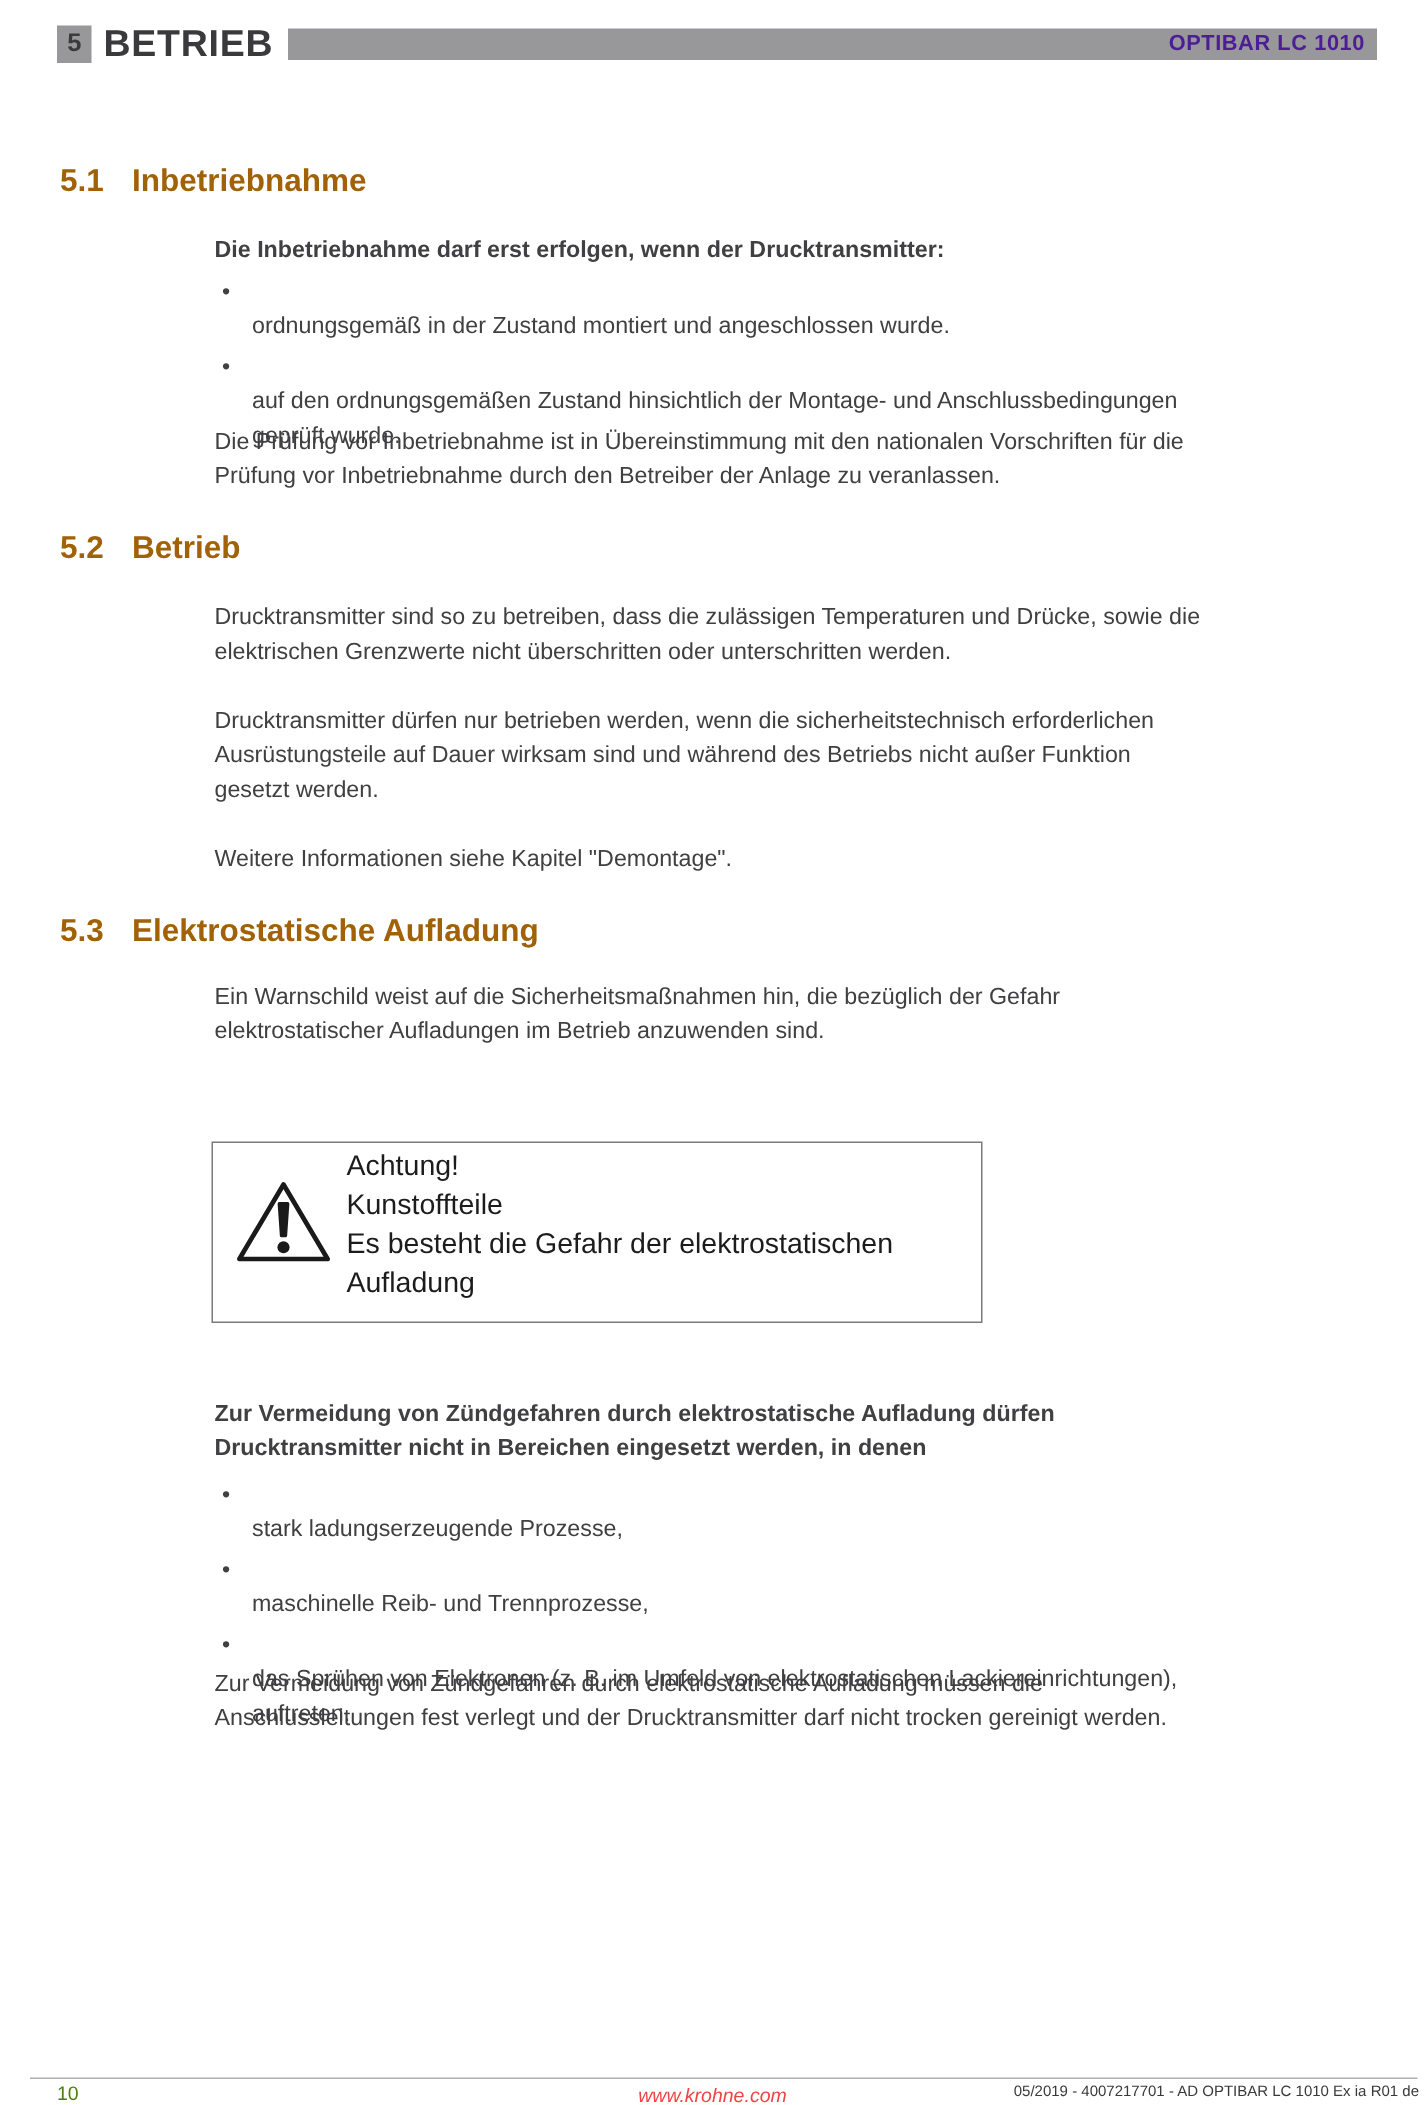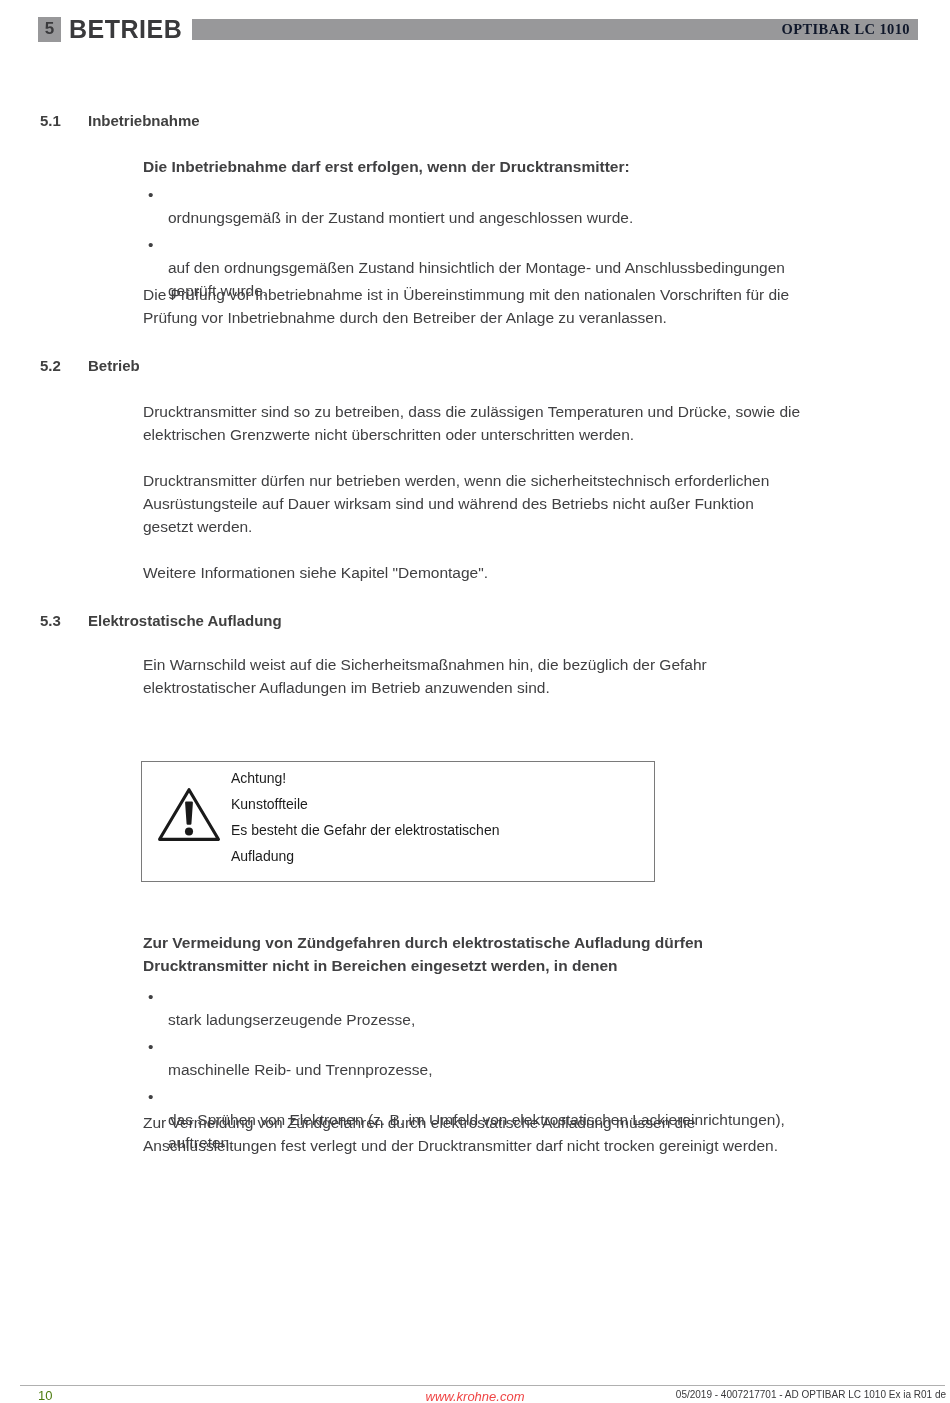--- a/index.html
+++ b/index.html
@@ -11,42 +11,42 @@
   
   .page-header { position:absolute; top:16px; left:38px; right:32px; height:26px;
     display:flex; align-items:center; }
   .chapter-num-box { width:23px; height:25px; background:#98989a; color:#3a3a3c;
     font-size:17px; font-weight:bold; display:flex; align-items:center; justify-content:center;
     flex:none; }
   .chapter-title { font-size:25px; font-weight:bold; color:#3a3a3c; letter-spacing:.5px;
     margin:0 10px 0 8px; white-space:nowrap; }
   .header-bar { flex:1; height:21px; background:#98989a; display:flex; align-items:center;
     justify-content:flex-end; padding-right:8px; box-sizing:border-box; }
-  .header-product { color:#0f172a; font-size:14.5px; font-weight:bold; letter-spacing:.4px;font-family:Liberation Serif, serif; }
+  .header-product { color:#4c1d95; font-size:14.5px; font-weight:bold; letter-spacing:.4px; }
 
   
-  .sec-heading { position:absolute; left:40px; display:flex; font-size:15px; font-weight:bold;
-    color:#404040; line-height:26px; white-space:nowrap; }
+  .sec-heading { position:absolute; left:40px; display:flex; font-size:21px; font-weight:bold;
+    color:#a16207; line-height:26px; white-space:nowrap; }
   .sec-num { width:48px; flex:none; }
 
   
   .para { position:absolute; left:143px; width:790px; font-size:15.5px; line-height:23px;
     white-space:pre-line; }
   .lead { font-weight:bold; }
 
   ul.bullets { position:absolute; left:143px; width:790px; margin:0; padding:0;
     list-style:none; font-size:15.5px; line-height:23px; }
   ul.bullets li { position:relative; padding-left:25px; margin-bottom:4px; white-space:pre-line; }
   ul.bullets li .dot { position:absolute; left:5px; top:0; }
 
   
   .warning-box { position:absolute; left:141px; top:761px; width:514px; height:121px;
     border:1px solid #7a7a7a; box-sizing:border-box; background:#ffffff; }
   .warning-icon { position:absolute; left:13px; top:24px; width:68px; height:57px; }
-  .warning-text { position:absolute; left:89px; top:3px; font-size:14px; line-height:26px;
+  .warning-text { position:absolute; left:89px; top:3px; font-size:19px; line-height:26px;
     color:#1c1c1c; white-space:pre-line; }
 
   
   .footer-rule { position:absolute; left:20px; top:1385px; width:925px; height:1px;
     background:#b0b0b0; }
   .footer-left  { position:absolute; left:38px; top:1388px; font-size:13px; color:#4d7c0f; }
   .footer-center{ position:absolute; left:0; right:0; top:1389px; text-align:center;
     font-size:13px; color:#ef4444;font-style:italic; }
   .footer-right { position:absolute; right:4px; top:1389px; font-size:10px; color:#39393b; }
 </style>

